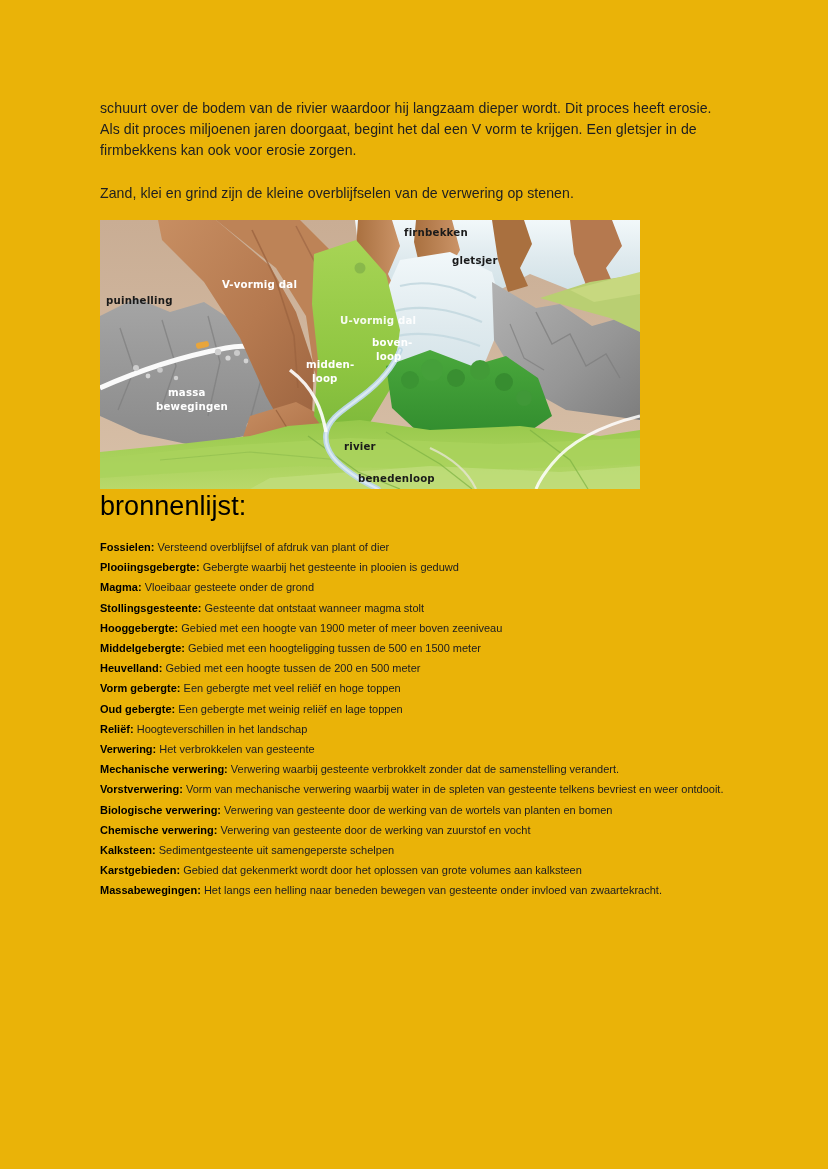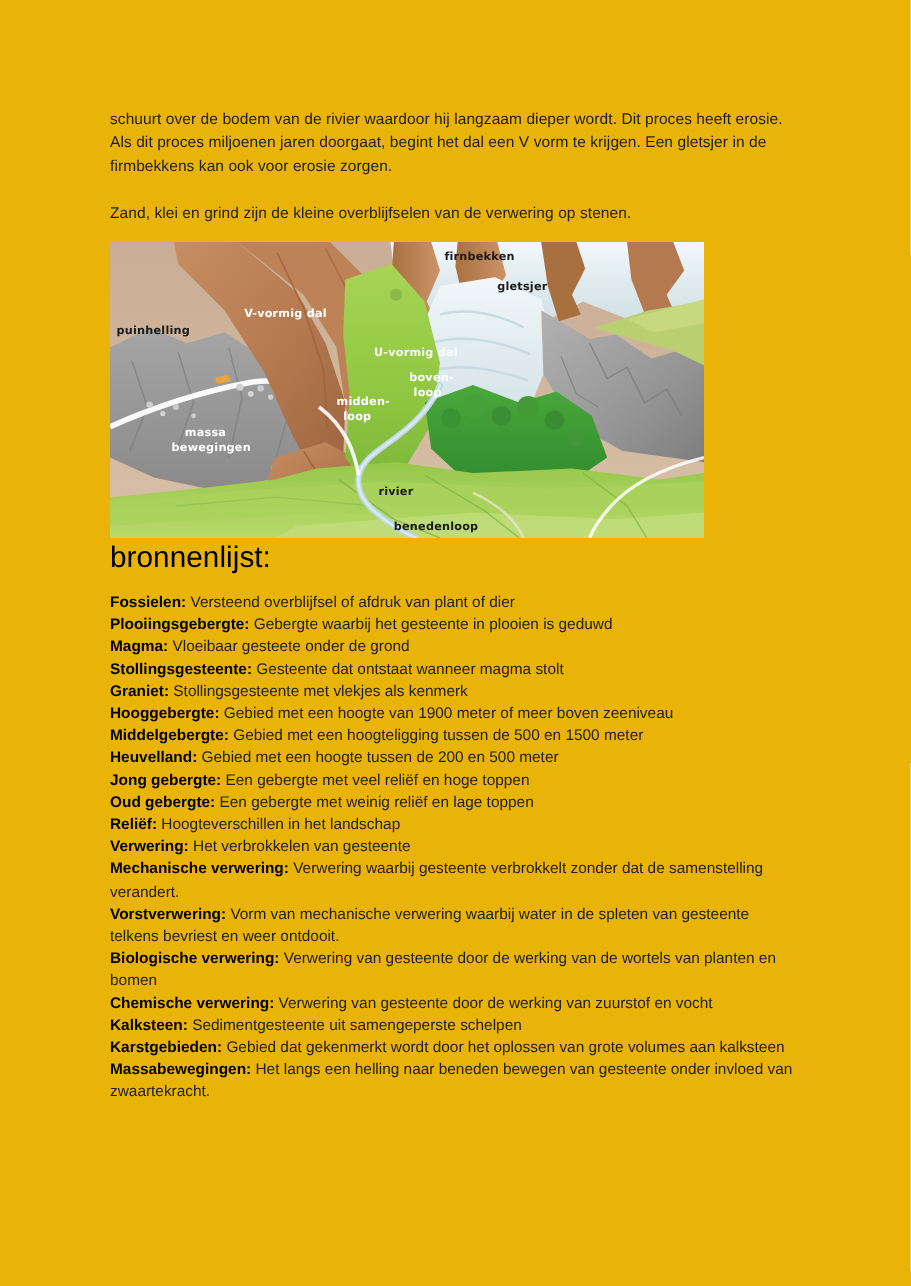--- a/index.html
+++ b/index.html
@@ -78,21 +78,21 @@
   }
 
   
   .glossary {
     margin: 0;
     padding: 0;
     list-style: none;
     margin-top: 14px;
   }
   .glossary li {
-    font-size: 14px;
+    font-size: 11px;
     line-height: 20.2px;
     color: #202020;
     margin: 0;
   }
   .glossary .term {
     font-weight: bold;
     color: #000000;
   }
 </style>
 </head>
@@ -252,25 +252,24 @@
       </svg>
     </div>
 
     <h1 class="section-title">bronnenlijst:</h1>
 
     <ul class="glossary">
       <li><span class="term">Fossielen:</span> <span>Versteend overblijfsel of afdruk van plant of dier</span></li>
       <li><span class="term">Plooiingsgebergte:</span> <span>Gebergte waarbij het gesteente in plooien is geduwd</span></li>
       <li><span class="term">Magma:</span> <span>Vloeibaar gesteete onder de grond</span></li>
       <li><span class="term">Stollingsgesteente:</span> <span>Gesteente dat ontstaat wanneer magma stolt</span></li>
-      <li><span class="term">Graniet:</span> <span>Stollingsgesteente met vlekjes als kenmerk</span></li>
       <li><span class="term">Hooggebergte:</span> <span>Gebied met een hoogte van 1900 meter of meer boven zeeniveau</span></li>
       <li><span class="term">Middelgebergte:</span> <span>Gebied met een hoogteligging tussen de 500 en 1500 meter</span></li>
       <li><span class="term">Heuvelland:</span> <span>Gebied met een hoogte tussen de 200 en 500 meter</span></li>
-      <li><span class="term">Jong gebergte:</span> <span>Een gebergte met veel reliëf en hoge toppen</span></li>
+      <li><span class="term">Vorm gebergte:</span> <span>Een gebergte met veel reliëf en hoge toppen</span></li>
       <li><span class="term">Oud gebergte:</span> <span>Een gebergte met weinig reliëf en lage toppen</span></li>
       <li><span class="term">Reliëf:</span> <span>Hoogteverschillen in het landschap</span></li>
       <li><span class="term">Verwering:</span> <span>Het verbrokkelen van gesteente</span></li>
       <li><span class="term">Mechanische verwering:</span> <span>Verwering waarbij gesteente verbrokkelt zonder dat de samenstelling verandert.</span></li>
       <li><span class="term">Vorstverwering:</span> <span>Vorm van mechanische verwering waarbij water in de spleten van gesteente telkens bevriest en weer ontdooit.</span></li>
       <li><span class="term">Biologische verwering:</span> <span>Verwering van gesteente door de werking van de wortels van planten en bomen</span></li>
       <li><span class="term">Chemische verwering:</span> <span>Verwering van gesteente door de werking van zuurstof en vocht</span></li>
       <li><span class="term">Kalksteen:</span> <span>Sedimentgesteente uit samengeperste schelpen</span></li>
       <li><span class="term">Karstgebieden:</span> <span>Gebied dat gekenmerkt wordt door het oplossen van grote volumes aan kalksteen</span></li>
       <li><span class="term">Massabewegingen:</span> <span>Het langs een helling naar beneden bewegen van gesteente onder invloed van zwaartekracht.</span></li>

